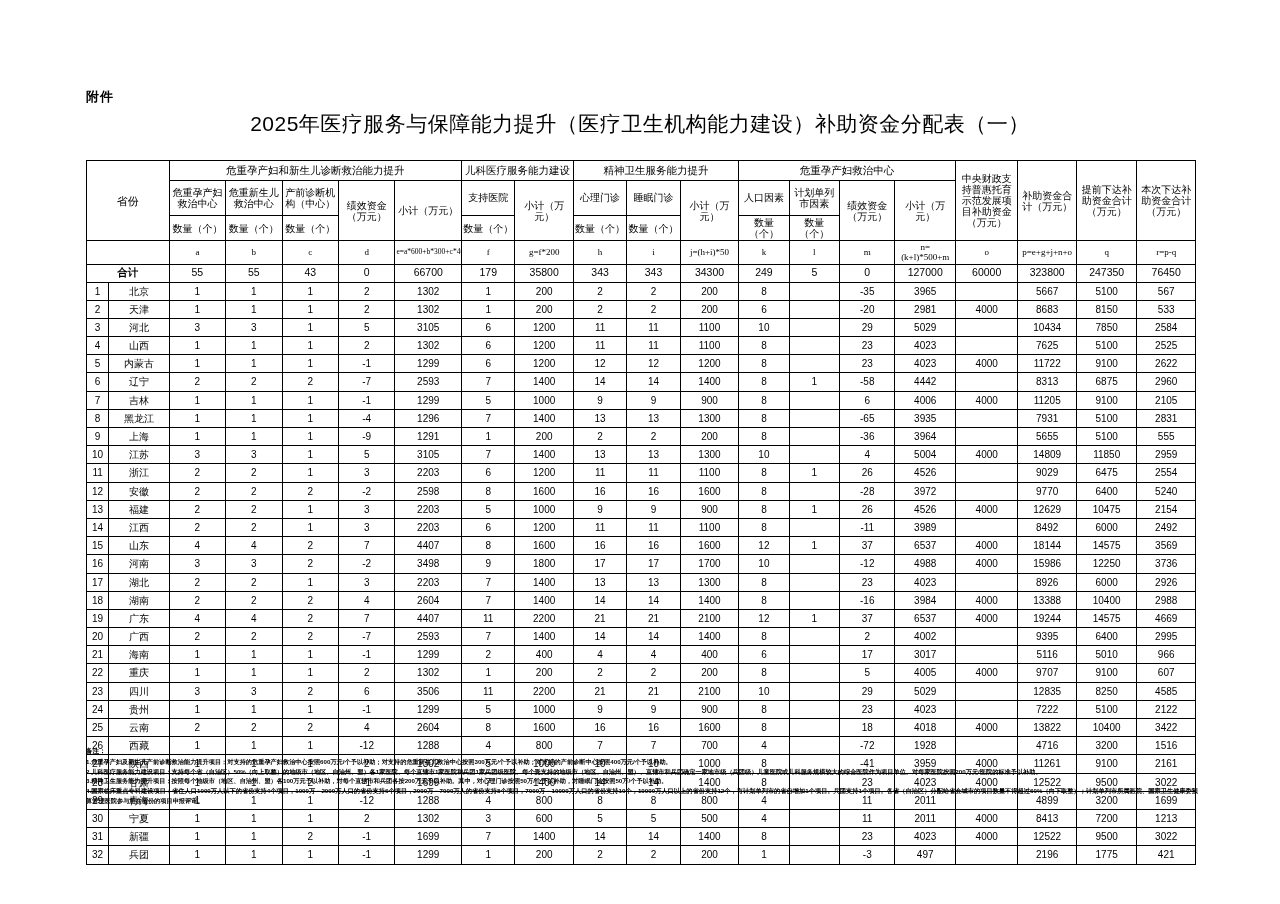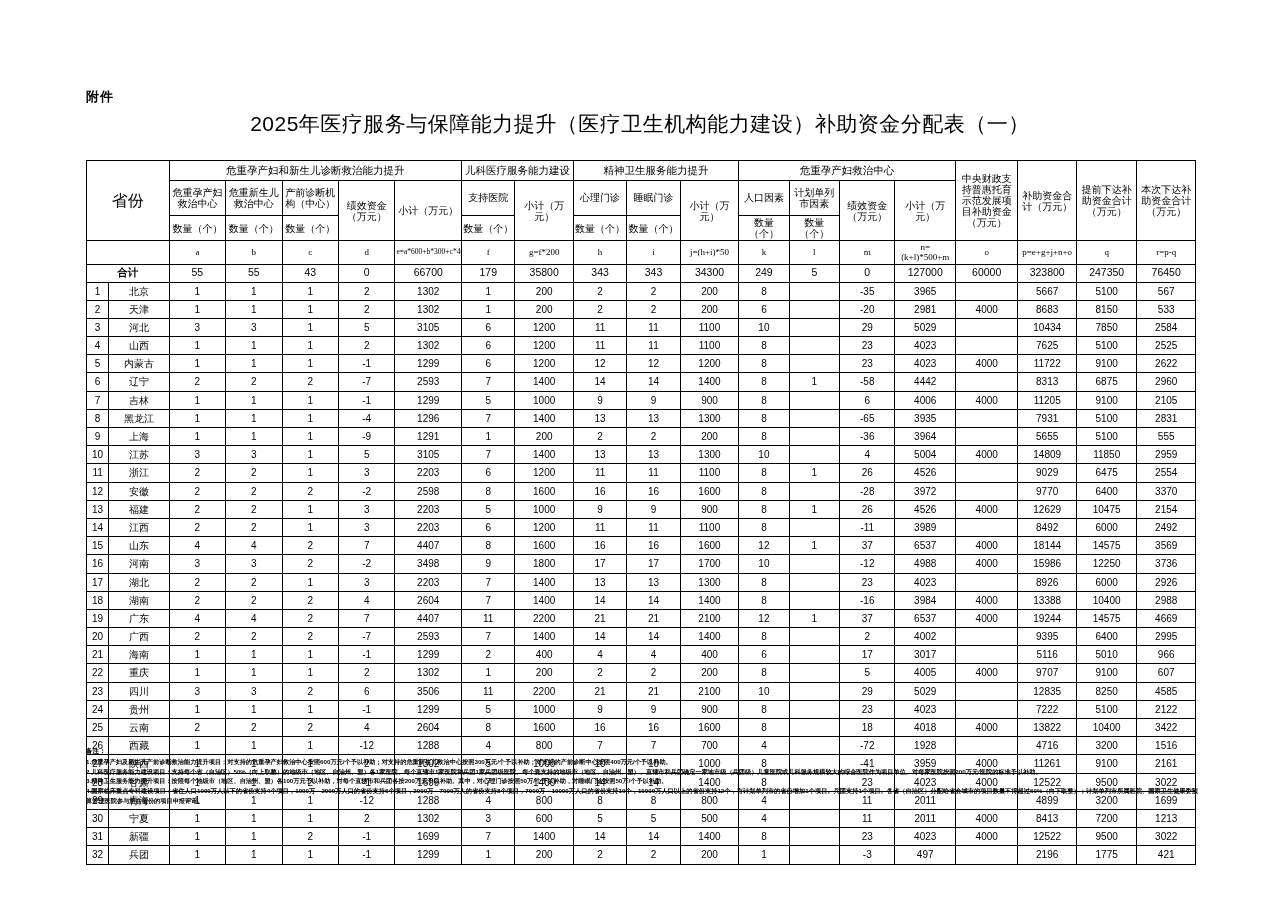--- a/index.html
+++ b/index.html
@@ -81,21 +81,21 @@
   .hdr-formula {
     font-size: 9px;
     height: 19px;
     font-family: "Liberation Serif", serif;
   }
   .hdr-formula.small {
     font-size: 7.5px;
     line-height: 1.1;
   }
   .prov-head {
-    font-size: 16px;
+    font-size: 11px;
     font-weight: 700;
   }
   .row-total td {
     font-size: 10.5px;
     height: 15px;
     font-weight: 400;
     margin-top: 20px;
   }
   .row-total .tot-label {
     font-weight: 700;
@@ -511,21 +511,21 @@
             <td>16</td>
             <td>16</td>
             <td>1600</td>
             <td>8</td>
             <td></td>
             <td>-28</td>
             <td>3972</td>
             <td></td>
             <td>9770</td>
             <td>6400</td>
-            <td>3370</td>
+            <td>5240</td>
           </tr>
           <tr>
             <td class="idx">13</td>
             <td class="prov">福建</td>
             <td>2</td>
             <td>2</td>
             <td>1</td>
             <td>3</td>
             <td>2203</td>
             <td>5</td>

